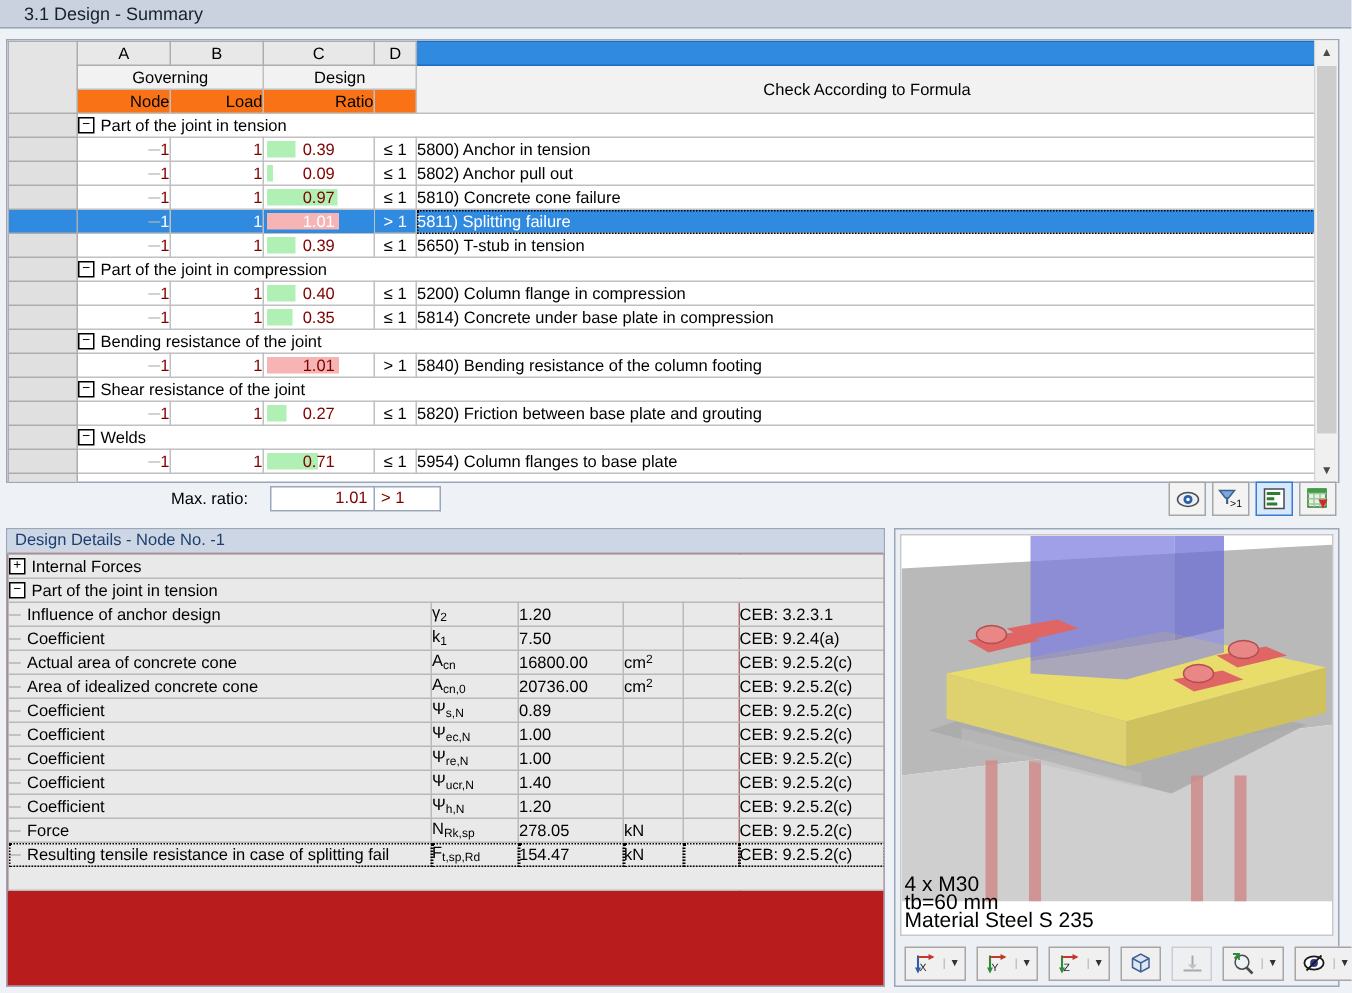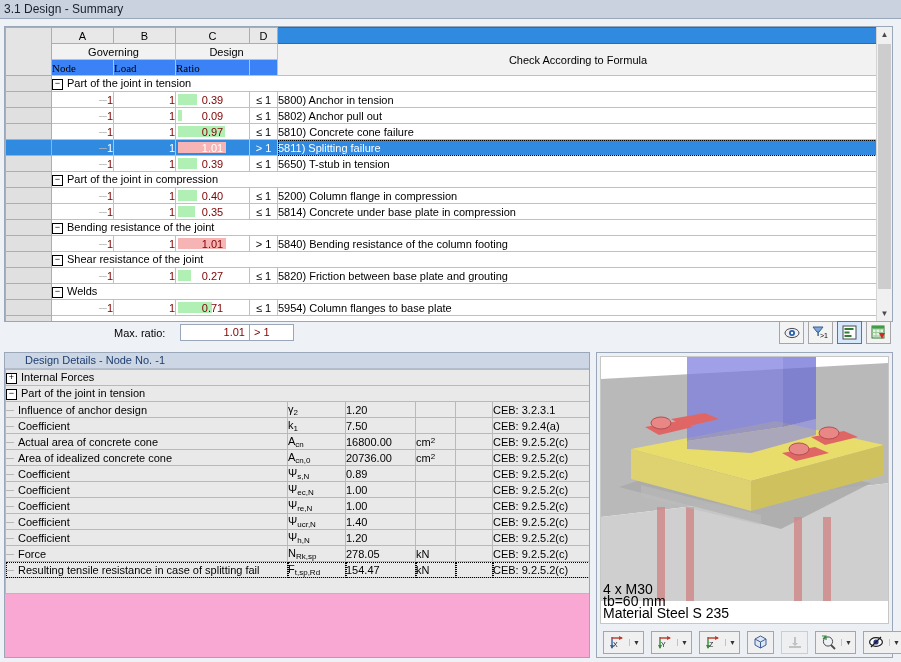--- a/index.html
+++ b/index.html
@@ -8,21 +8,21 @@
     font-family:"Liberation Sans",sans-serif;
     font-size:11px;color:#000;
     background:#eef1f6;
   }
   .app{position:relative;width:901px;height:662px;background:#eef1f6;}
 
   
   .titlebar{
     height:18px;background:#c9d2de;
     border-bottom:1px solid #9aa7b8;
-    display:flex;align-items:center;padding-left:4px;
+    display:flex;align-items:center;padding-left:16px;
     font-size:12px;color:#17202c;
   }
 
   
   .grid-panel{
     position:absolute;left:4px;top:26px;width:889px;height:296px;
     background:#fff;border:1px solid #9aa7b8;box-sizing:border-box;
     display:flex;
   }
   .grid-scroll{flex:1;overflow:hidden;position:relative;}
@@ -34,21 +34,21 @@
   }
   .col-h{width:46px;} .col-a{width:62px;} .col-b{width:62px;}
   .col-c{width:74px;} .col-d{width:28px;} .col-e{width:601px;}
 
   .hdr-corner{background:#e4e4e4;border:1px solid #adadad !important;}
   .hdr-letter{
     background:#e8e8e8;text-align:center;border:1px solid #adadad !important;
     height:14px;color:#000;
   }
   .hdr-sel{background:#2f8ae0;border:1px solid #1b6fc0 !important;}
-  .hdr-txt{background:#3b82f6;text-align:left;color:#000;font-family:Liberation Serif, serif;}
+  .hdr-txt{background:#f97316;text-align:right;color:#000;}
   .hdr-span{background:#f2f2f2;text-align:center;}
 
   .rowhdr{background:#e0e0e0;border:1px solid #adadad !important;}
   .rowhdr.sel{background:#2f8ae0;}
 
   td.num{ text-align:right;padding-right:4px;color:#800000;}
   td.grp{ padding-left:4px;color:#000;background:#fff;}
   td.txt{ padding-left:4px;color:#000;}
   td.cmp{ text-align:center;color:#000;}
   td.ratio{position:relative;text-align:center;padding-right:4px;color:#800000;}
@@ -93,23 +93,23 @@
     display:flex;align-items:center;justify-content:center;box-sizing:border-box;}
   .tbtn.active{border:1px solid #3a7bd0;background:#d6e8fb;}
 
   
   .details{
     position:absolute;left:4px;top:352px;width:586px;height:306px;
     border:1px solid #9aa7b8;background:#eceff3;box-sizing:border-box;
     display:flex;flex-direction:column;
   }
   .details-hdr{height:15px;background:#ccd6e4;color:#1d3e6e;
-    font-size:11px;padding-left:20px;line-height:15px;
+    font-size:11px;padding-left:5px;line-height:15px;
     border-bottom:1px solid #b2bdcc;}
-  .dt-wrap{flex:1;overflow:hidden;background:#f9a8d4;}
+  .dt-wrap{flex:1;overflow:hidden;background:#b91c1c;}
   table.dt{border-collapse:collapse;table-layout:fixed;width:584px;}
   table.dt td{border:1px solid #b9b9b9;height:16px;font-size:11px;
     padding:0;box-sizing:border-box;overflow:hidden;white-space:nowrap;
     background:#e9e9e9;}
   .d-name{width:282px;padding-left:4px;}
   .d-sym{width:58px;padding-left:5px;}
   .d-val{width:70px;text-align:right;padding-right:4px;}
   .d-unit{width:40px;padding-left:4px;}
   .d-cmp{width:37px;padding-left:4px;color:#c00000;}
   .d-ref{width:97px;padding-left:4px;}

